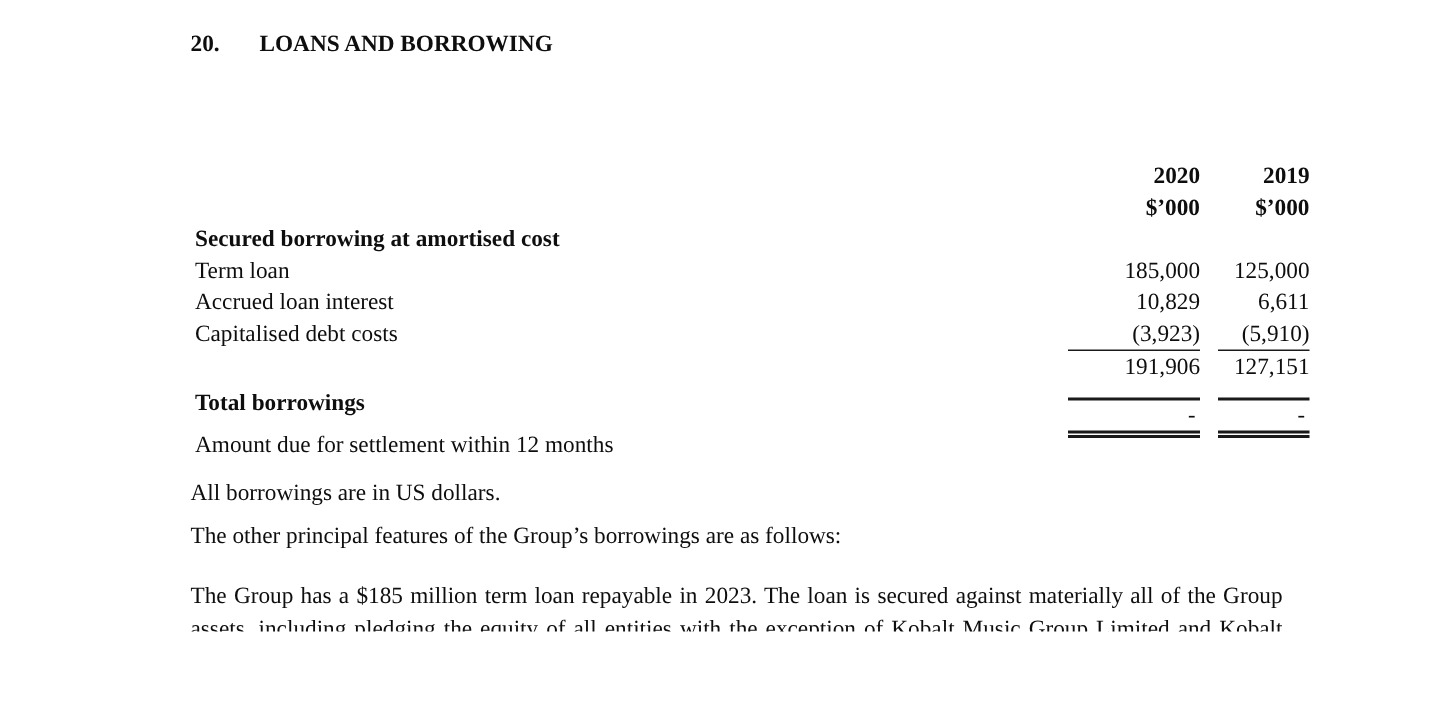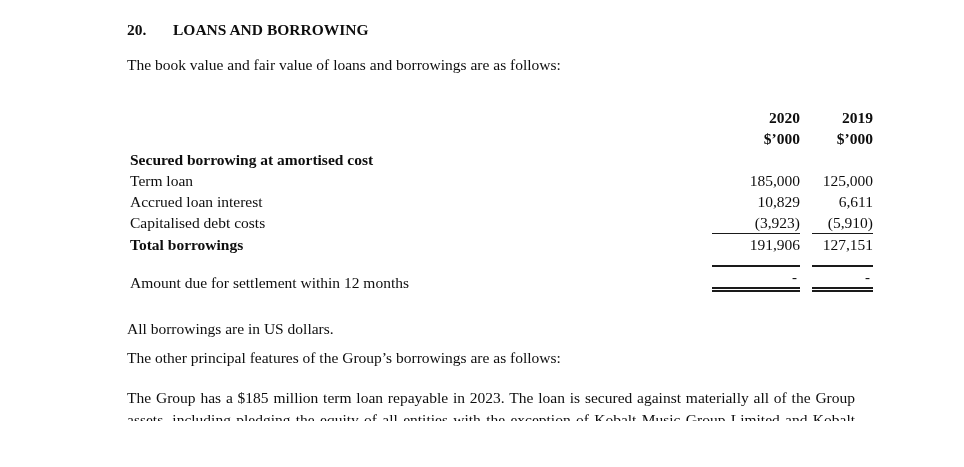--- a/index.html
+++ b/index.html
@@ -35,25 +35,25 @@
     width: 743px;
     display: grid;
     grid-template-columns: 570px 88px 61px;
     column-gap: 12px;
     row-gap: 0;
   }
   .loans-table .cell { line-height: 21px; }
   .loans-table .num { text-align: right; }
   .loans-table .hdr { font-weight: bold; text-align: right; }
   .loans-table .section-label { font-weight: bold; }
-  .loans-table .bold-label { font-weight: bold; }
+  .loans-table .bold-label { font-weight: bold; margin-top: 24px; }
   .loans-table .rule-bottom { border-bottom: 1.5px solid #1a1a1a; }
 
   
-  .settle-label { left: 130px; top: 272px; }
+  .settle-label { left: 130px; top: 286px; }
   .settle-cell {
     top: 265px; height: 20px;
     border-top: 2px solid #1a1a1a;
     border-bottom: 5px double #1a1a1a;
     text-align: right;
     line-height: 20px;
     font-size: 15px;
     padding-right: 3px;
     box-sizing: content-box;
   }
@@ -72,21 +72,20 @@
 </head>
 <body>
 
 <div class="page">
 
   <div class="abs note-heading">
     <span class="note-number">20.</span>
     <span>LOANS AND BORROWING</span>
   </div>
 
-  <div class="abs intro">The book value and fair value of loans and borrowings are as follows:</div>
 
   <div class="abs loans-table">
 
     <div class="cell"></div>
     <div class="cell hdr">2020</div>
     <div class="cell hdr">2019</div>
 
     <div class="cell"></div>
     <div class="cell hdr">$’000</div>
     <div class="cell hdr">$’000</div>

